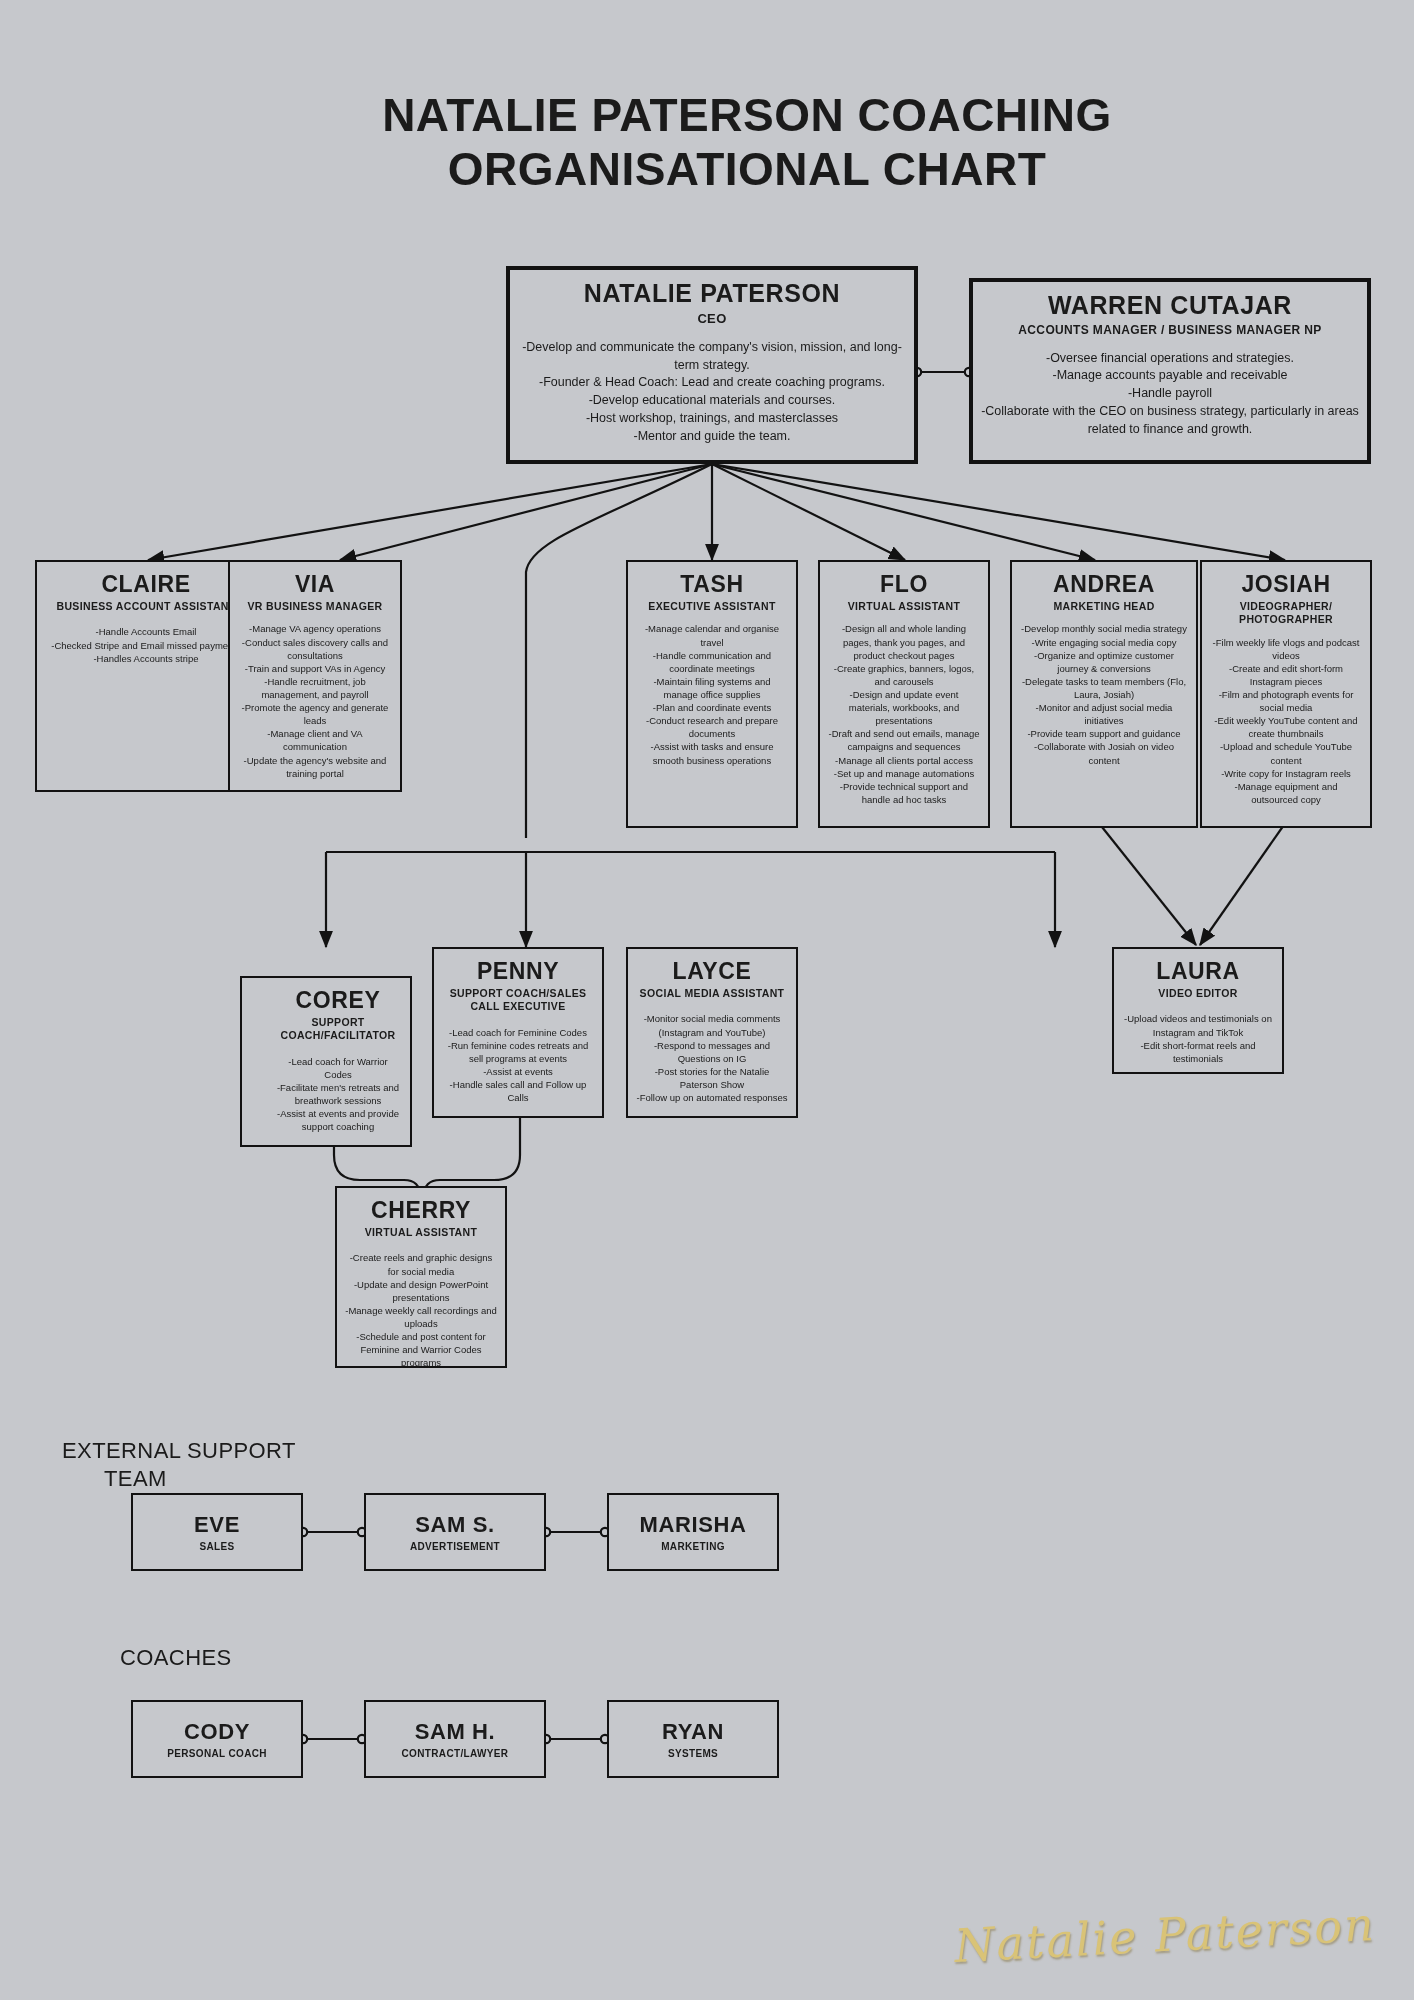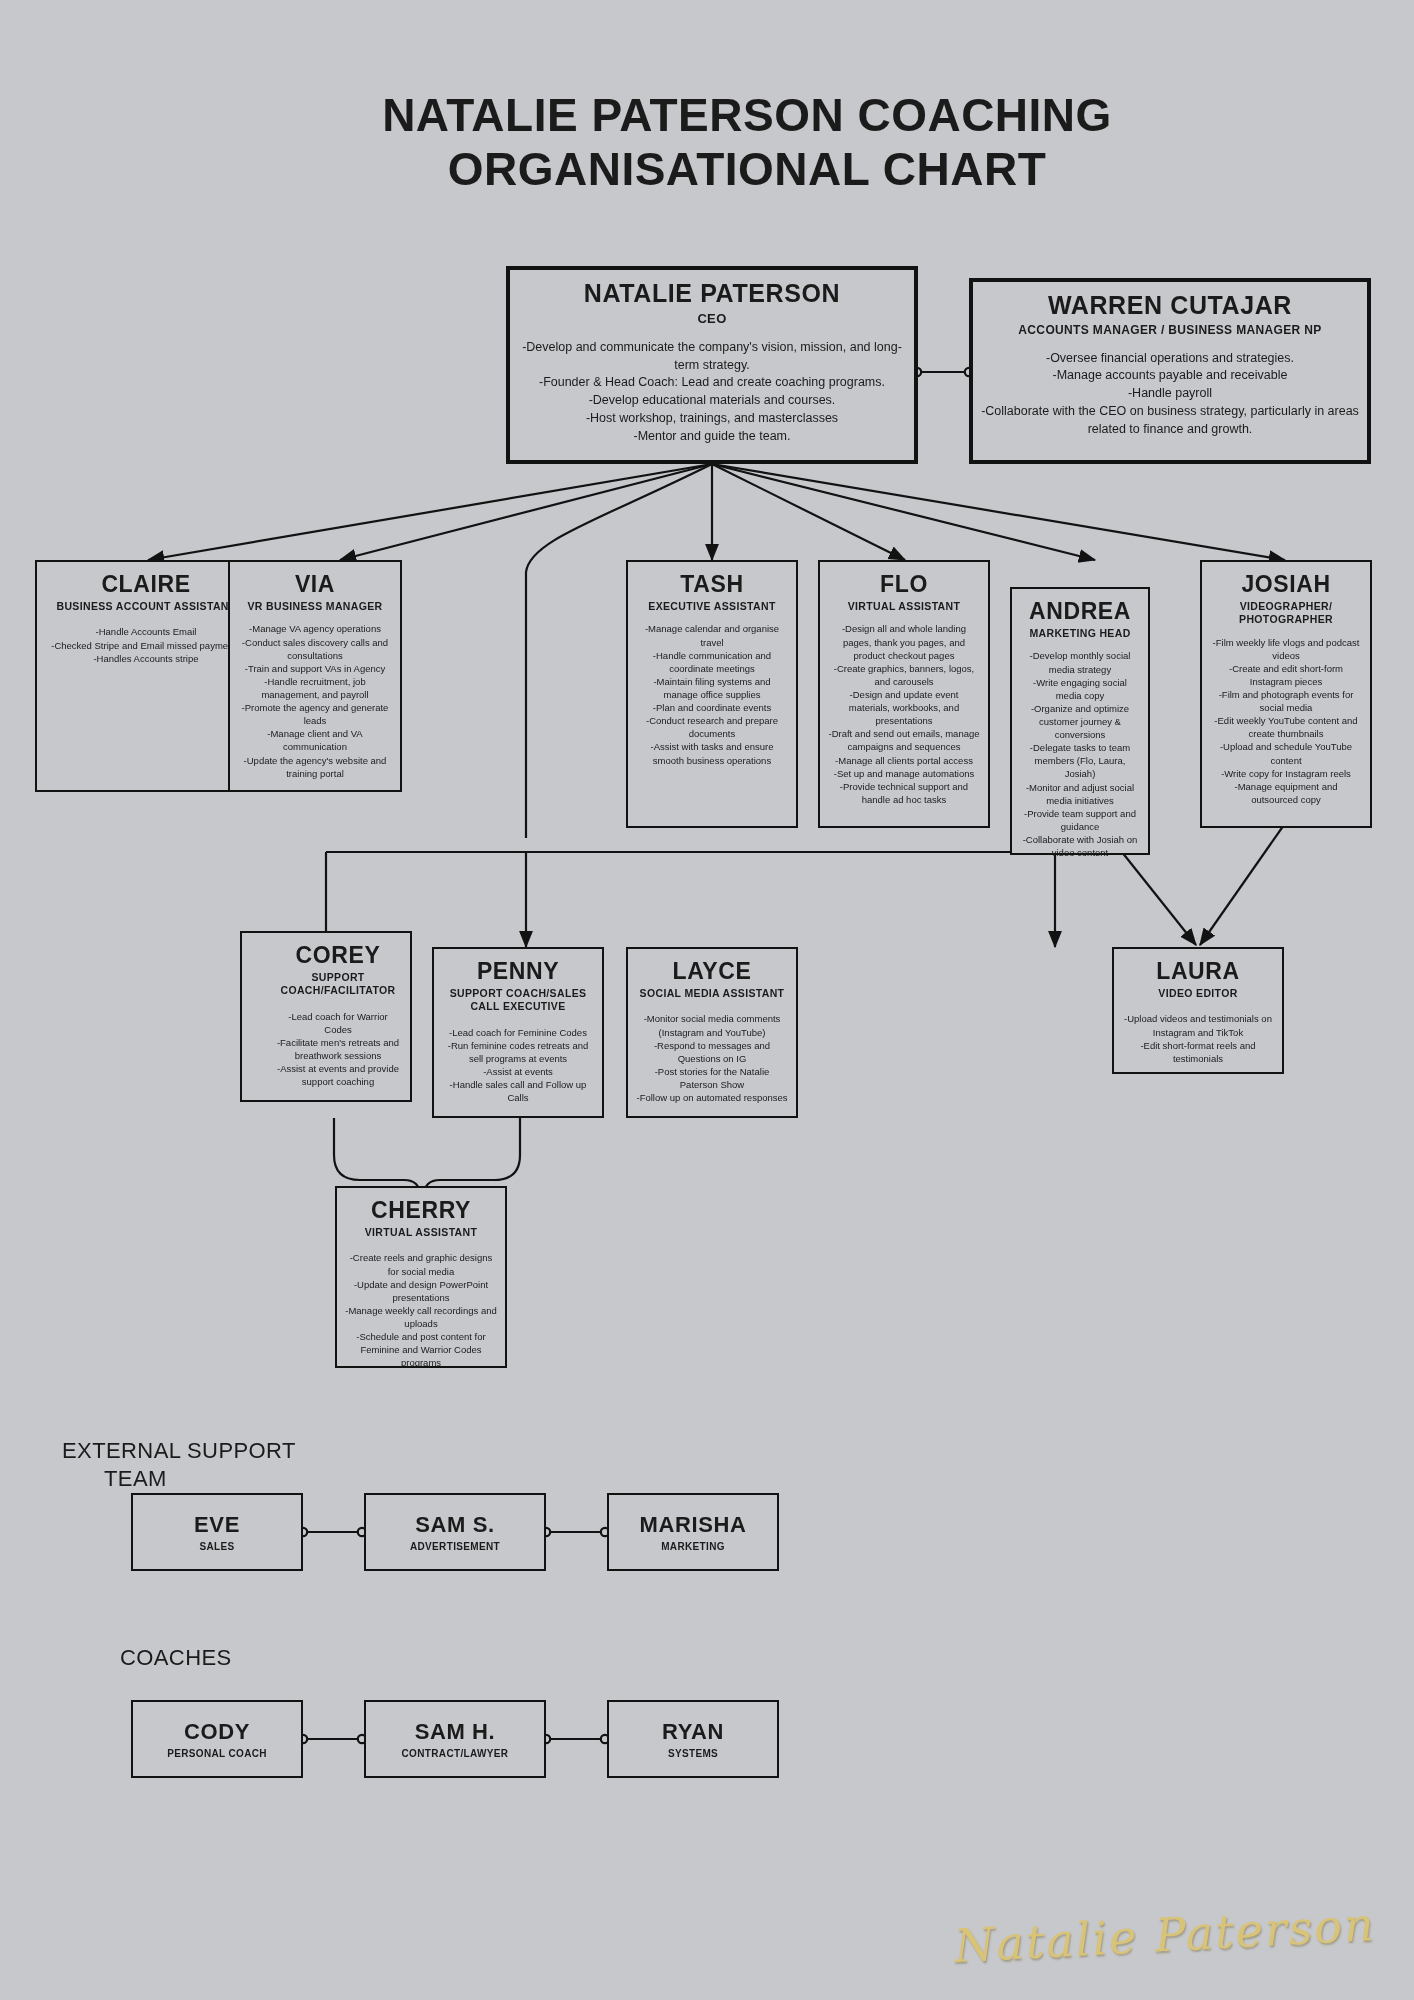--- a/index.html
+++ b/index.html
@@ -189,21 +189,21 @@
       <li>-Design all and whole landing pages, thank you pages, and product checkout pages</li>
       <li>-Create graphics, banners, logos, and carousels</li>
       <li>-Design and update event materials, workbooks, and presentations</li>
       <li>-Draft and send out emails, manage campaigns and sequences</li>
       <li>-Manage all clients portal access</li>
       <li>-Set up and manage automations</li>
       <li>-Provide technical support and handle ad hoc tasks</li>
     </ul>
   </div>
 
-  <div class="node mid" style="left:1010px;top:587px;width:140px;height:268px;">
+  <div class="node mid" style="left:1010px;top:560px;width:188px;height:268px;">
     <div class="nm">ANDREA</div>
     <div class="rl">MARKETING HEAD</div>
     <ul style="margin-top:9px;">
       <li>-Develop monthly social media strategy</li>
       <li>-Write engaging social media copy</li>
       <li>-Organize and optimize customer journey &amp; conversions</li>
       <li>-Delegate tasks to team members (Flo, Laura, Josiah)</li>
       <li>-Monitor and adjust social media initiatives</li>
       <li>-Provide team support and guidance</li>
       <li>-Collaborate with Josiah on video content</li>
@@ -217,21 +217,21 @@
       <li>-Film weekly life vlogs and podcast videos</li>
       <li>-Create and edit short-form Instagram pieces</li>
       <li>-Film and photograph events for social media</li>
       <li>-Edit weekly YouTube content and create thumbnails</li>
       <li>-Upload and schedule YouTube content</li>
       <li>-Write copy for Instagram reels</li>
       <li>-Manage equipment and outsourced copy</li>
     </ul>
   </div>
 
-  <div class="node mid" style="left:240px;top:931px;width:172px;height:171px;padding-left:32px;">
+  <div class="node mid" style="left:240px;top:976px;width:172px;height:171px;padding-left:32px;">
     <div class="nm">COREY</div>
     <div class="rl">SUPPORT COACH/FACILITATOR</div>
     <ul>
       <li>-Lead coach for Warrior Codes</li>
       <li>-Facilitate men's retreats and breathwork sessions</li>
       <li>-Assist at events and provide support coaching</li>
     </ul>
   </div>
 
   <div class="node mid" style="left:432px;top:947px;width:172px;height:171px;">

